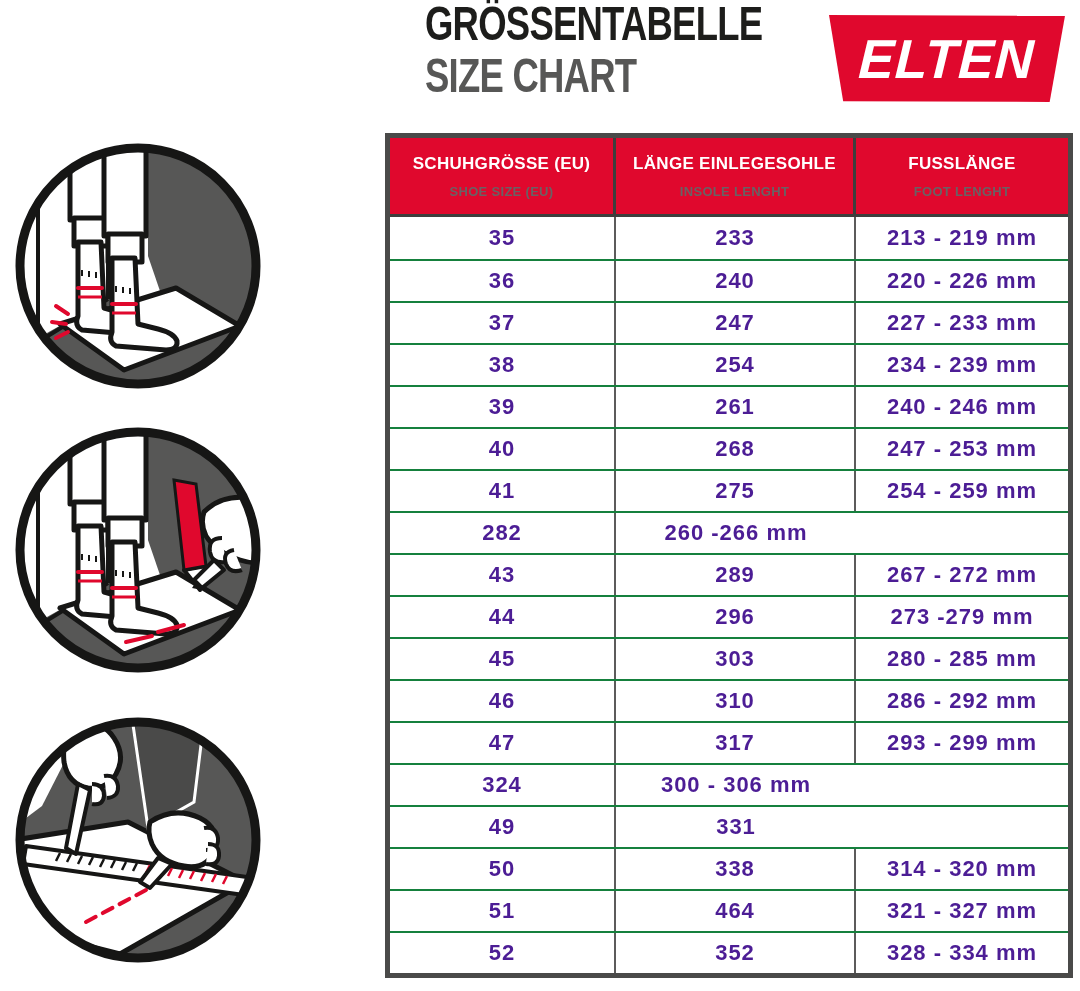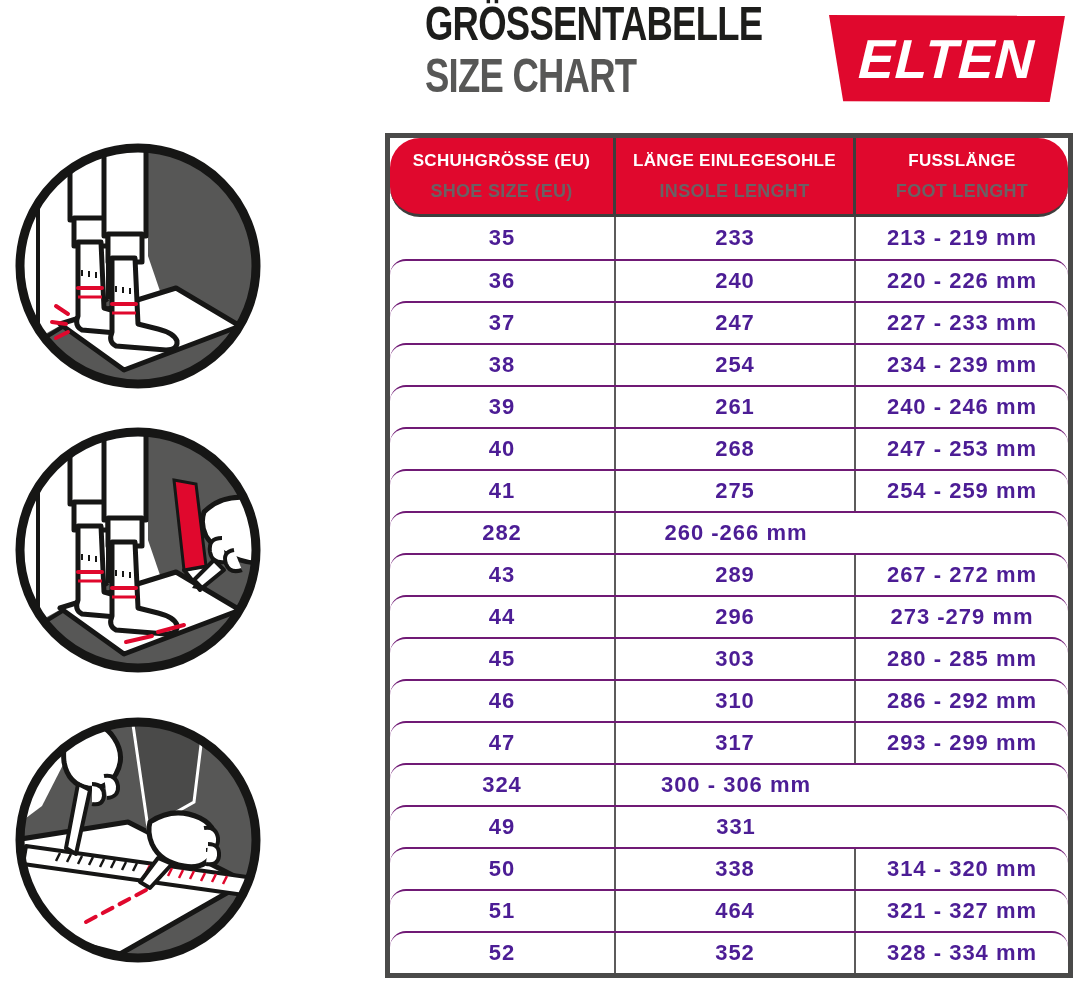--- a/index.html
+++ b/index.html
@@ -48,34 +48,33 @@
   .redtick{stroke:var(--brand-red,#e0082d);stroke-width:2.5;fill:none;}
   
   .size-table{
     position:absolute;left:385px;top:133px;width:688px;box-sizing:border-box;
     border:5px solid var(--table-border,#4a4a49);background:#fff;
   }
   .thead{
     display:grid;grid-template-columns:226px 240px 1fr;height:76px;
     background:var(--brand-red,#e0082d);
     border-bottom:3px solid #3e3e3d;
-    border-radius:30px;
   }
   .th{
     display:flex;flex-direction:column;justify-content:center;align-items:center;
     gap:10px;border-right:3px solid #3e3e3d;
   }
   .th:last-child{border-right:none;}
   .th-de{color:#ffffff;font-weight:bold;font-size:17px;letter-spacing:.3px;}
-  .th-en{color:var(--subtitle-gray,#6a6164);font-weight:bold;font-size:18px;letter-spacing:.3px;}
+  .th-en{color:var(--subtitle-gray,#6a6164);font-weight:bold;font-size:13px;letter-spacing:.3px;}
   .tr{
     display:grid;grid-template-columns:226px 240px 1fr;
     height:42px;box-sizing:border-box;
   }
-  .tr + .tr{border-top:2px solid #701a75;border-radius:16px;}
+  .tr + .tr{border-top:2px solid #15803d;}
   .td{
     display:flex;align-items:center;justify-content:center;
     font-weight:bold;font-size:22px;letter-spacing:1px;color:#4c1d95;
     border-right:2.5px solid #5c5b5b;
   }
   .td:last-child{border-right:none;}
 </style>
 </head>
 <body>
 

